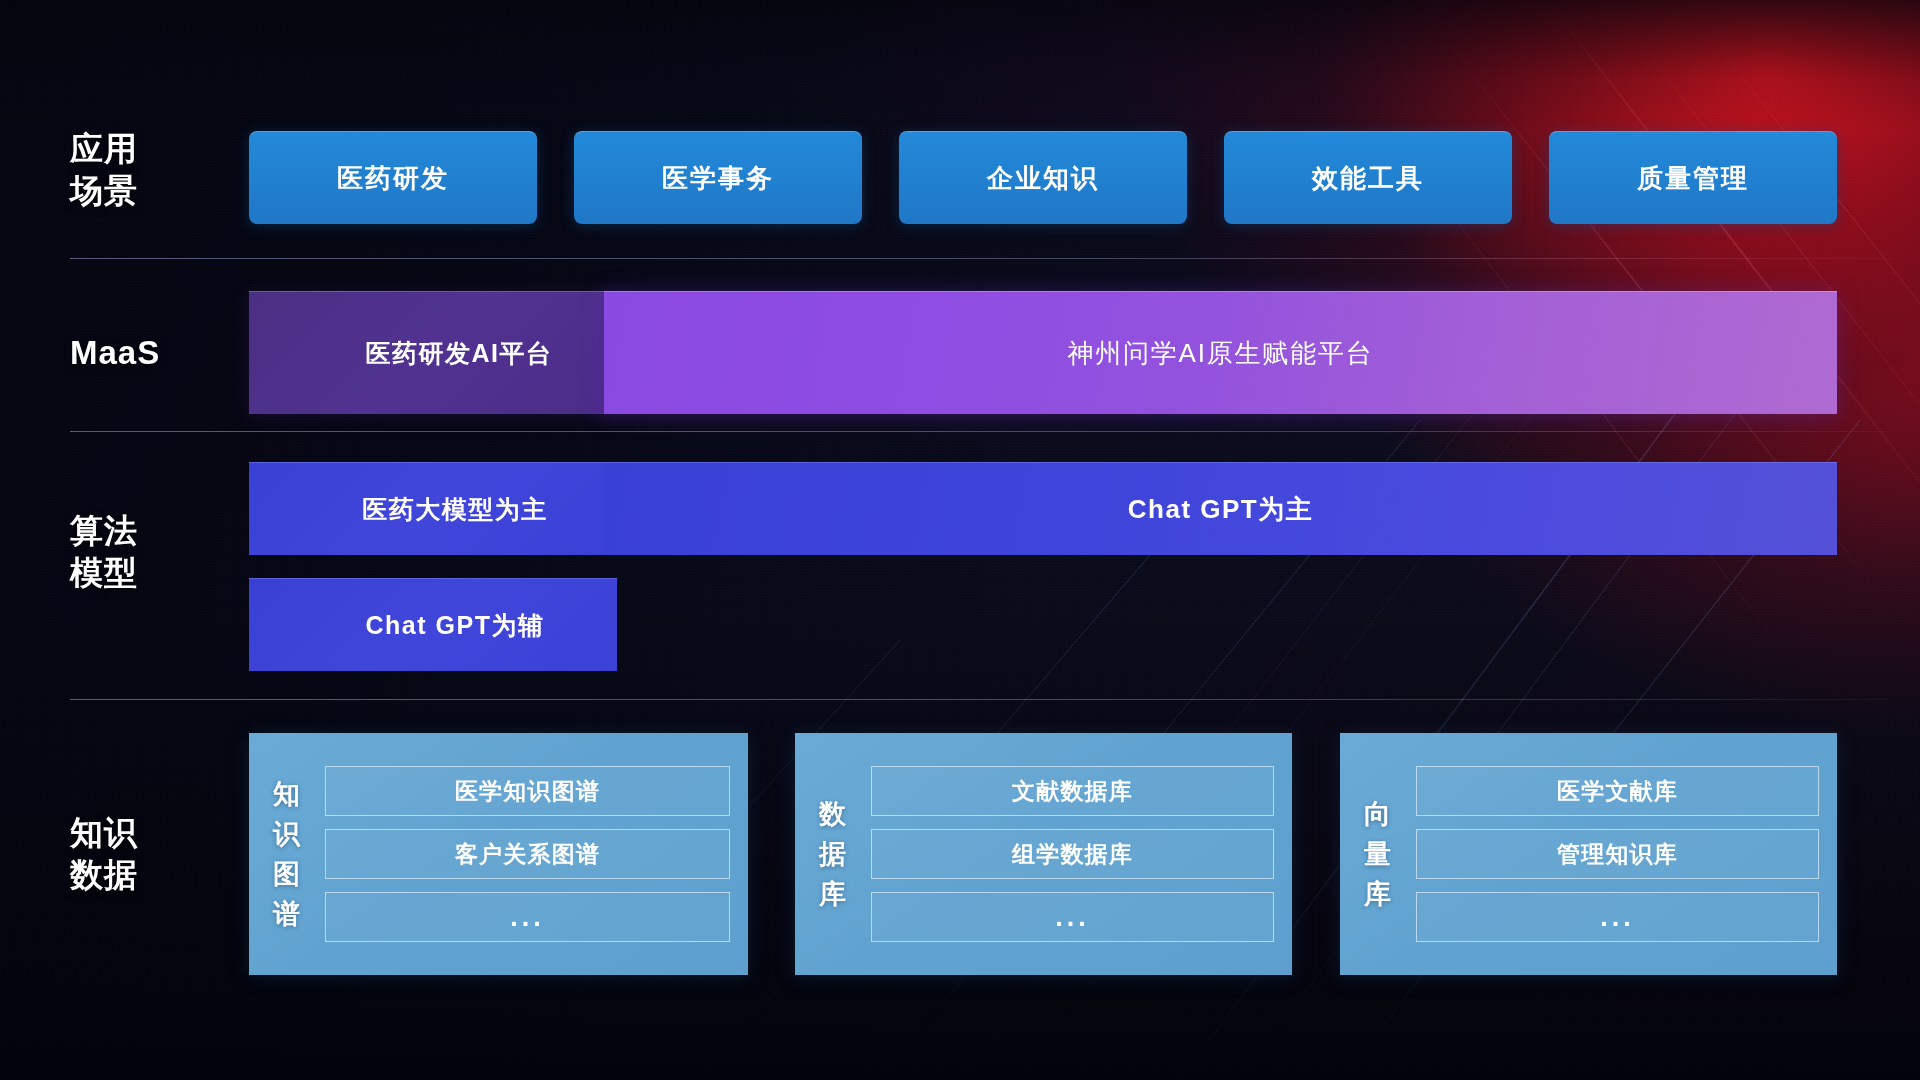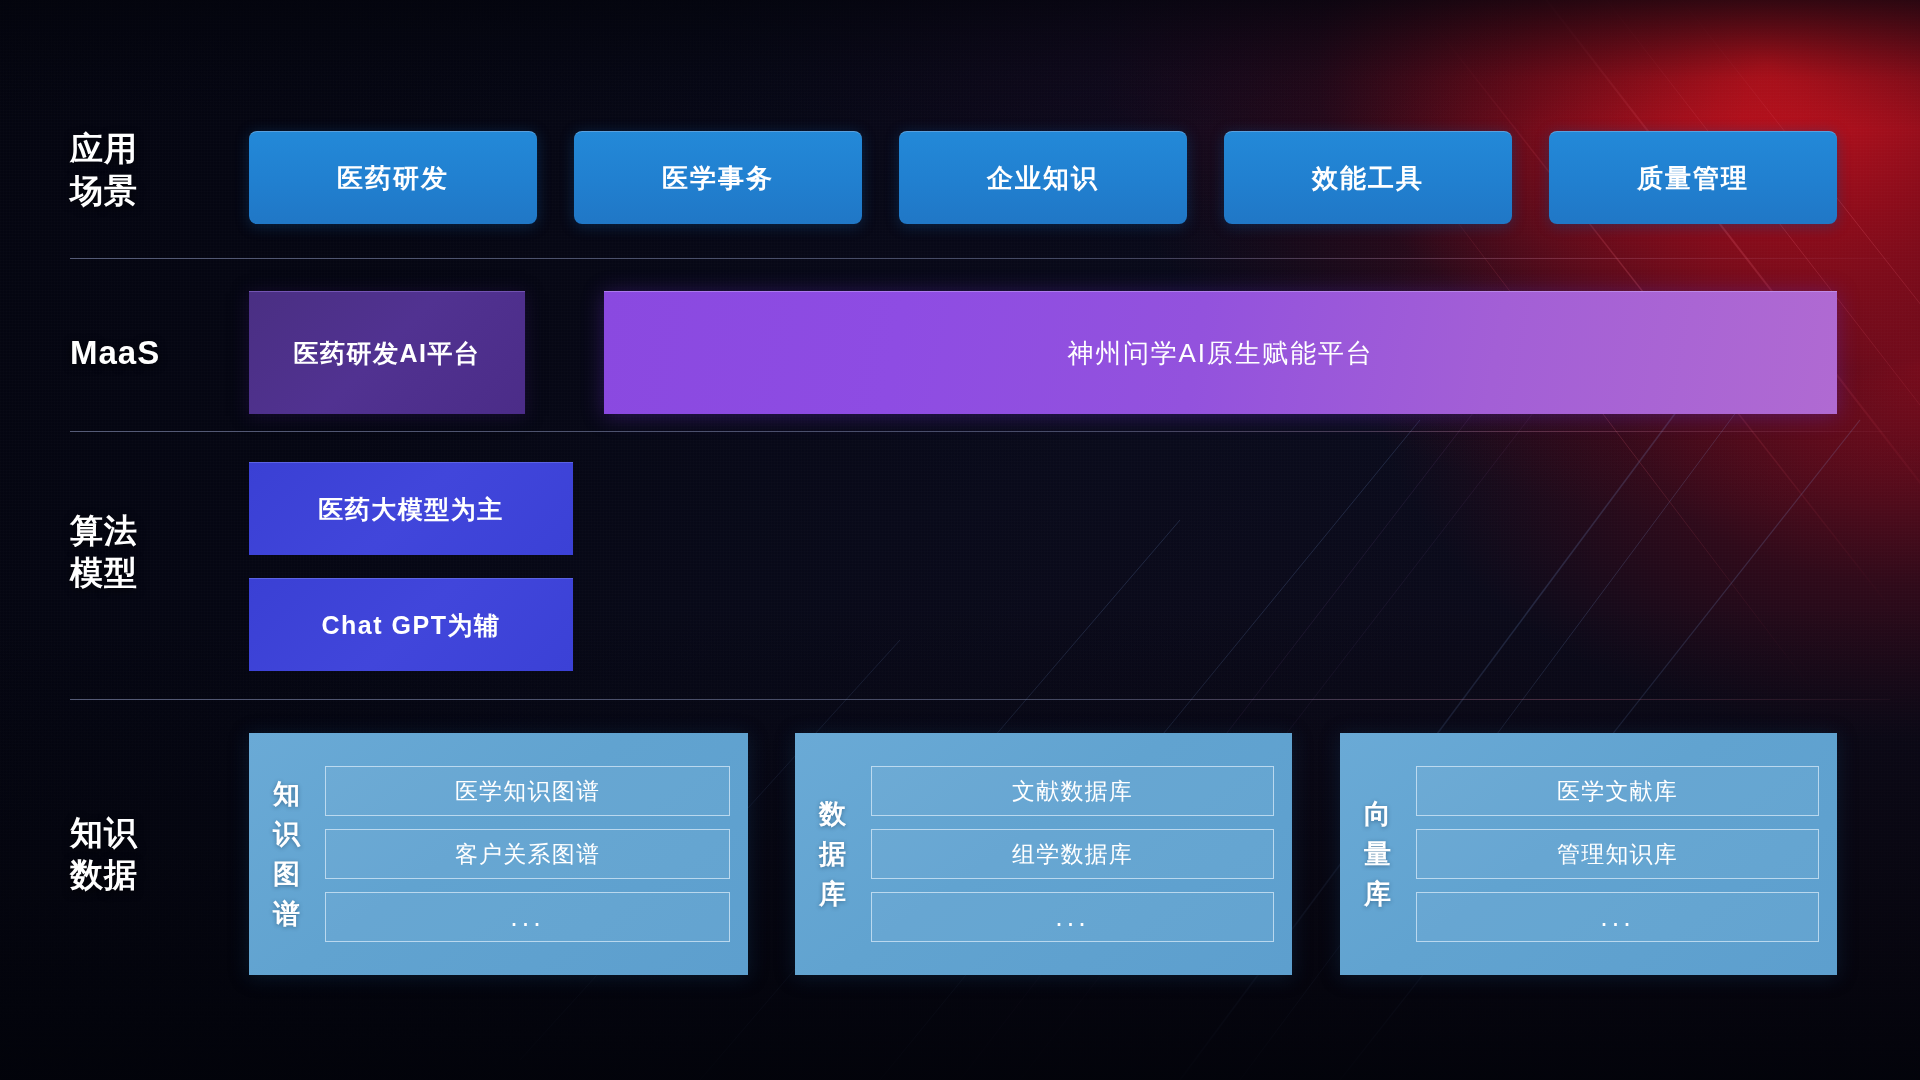--- a/index.html
+++ b/index.html
@@ -142,20 +142,21 @@
     height: 92px;
     background: linear-gradient(135deg, #3a40d4 0%, #4146db 50%, #3b41d6 100%);
     display: flex;
     align-items: center;
     justify-content: center;
     color: #ffffff;
     font-size: 25px;
     font-weight: bold;
     letter-spacing: 1.5px;
     border-top: 1px solid rgba(150,160,250,0.35);
+    padding-left: 44px;
   }
   .algo-right {
     position: absolute;
     height: 92px;
     background: linear-gradient(100deg, #3940d6 0%, #3f45da 40%, #4a4ade 70%, #5450d8 100%);
     display: flex;
     align-items: center;
     justify-content: center;
     color: #ffffff;
     font-size: 26px;
@@ -195,21 +196,21 @@
     padding-right: 18px;
   }
   .kg-item {
     height: 48px;
     border: 1px solid rgba(226,240,252,0.68);
     display: flex;
     align-items: center;
     justify-content: center;
     color: #ffffff;
     font-size: 23px;
-    font-weight: normal;
+    font-weight: bold;
     letter-spacing: 1.2px;
     background: rgba(255,255,255,0.045);
   }
   .kg-item.ellipsis {
     font-size: 27px;
     letter-spacing: 4px;
   }
 </style>
 </head>
 <body>
@@ -275,34 +276,37 @@
       <span>质量管理</span>
     </div>
     <div class="app-box" style="left:1224px; width:288px; top:131px;">
       <span>效能工具</span>
     </div>
 
     <div class="row-divider" style="top:258px;"></div>
 
     <div class="row-label" style="top:332px;">MaaS</div>
 
-    <div class="maas-left" style="left:249px; width:276px; top:291px;">
+    <div class="maas-left" style="left:249px; width:324px; top:291px;padding-left:48px;">
       <span>医药研发AI平台</span>
     </div>
     <div class="maas-right" style="left:604px; width:1233px; top:291px;">
       <span>神州问学AI原生赋能平台</span>
     </div>
 
     <div class="row-divider" style="top:431px;"></div>
 
     <div class="row-label" style="top:510px;">算法
 模型</div>
 
     <div class="algo-left" style="left:249px; width:324px; top:462px;">
       <span>医药大模型为主</span>
+    </div>
+    <div class="algo-right" style="left:604px; width:1233px; top:462px;">
+      <span>Chat GPT为主</span>
     </div>
 
     <div class="algo-left" style="left:249px; width:324px; top:578px;align-items:center;">
       <span>Chat GPT为辅</span>
     </div>
 
     <div class="row-divider" style="top:699px;"></div>
 
     <div class="row-label" style="top:812px;">知识
 数据</div>

